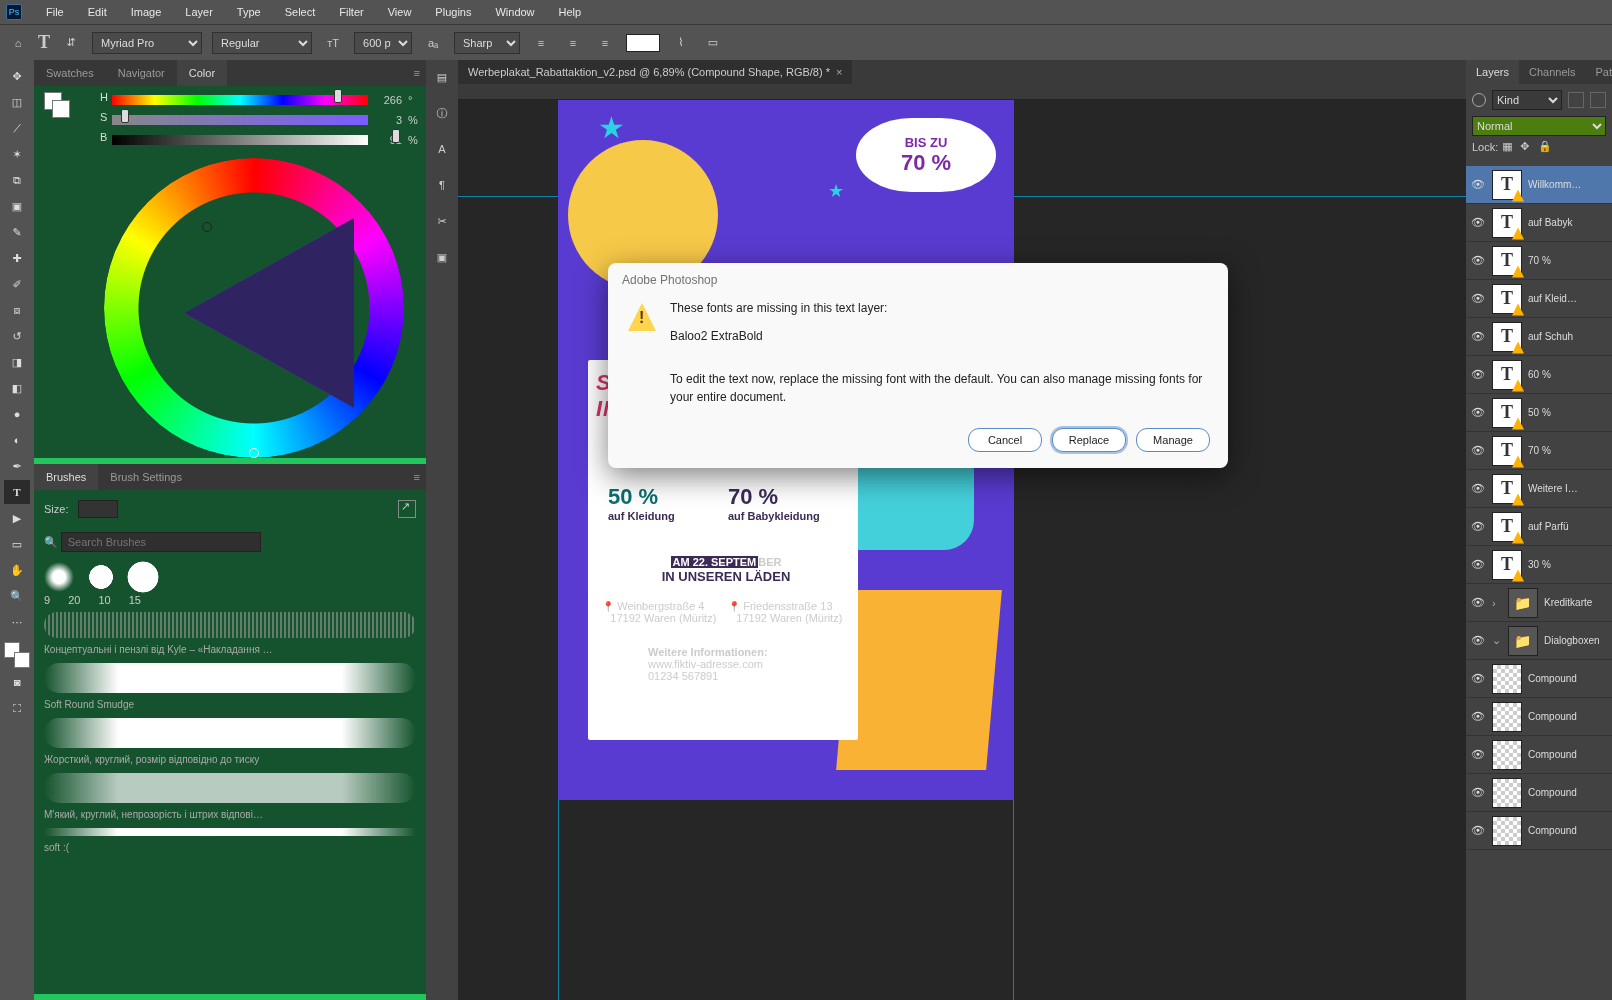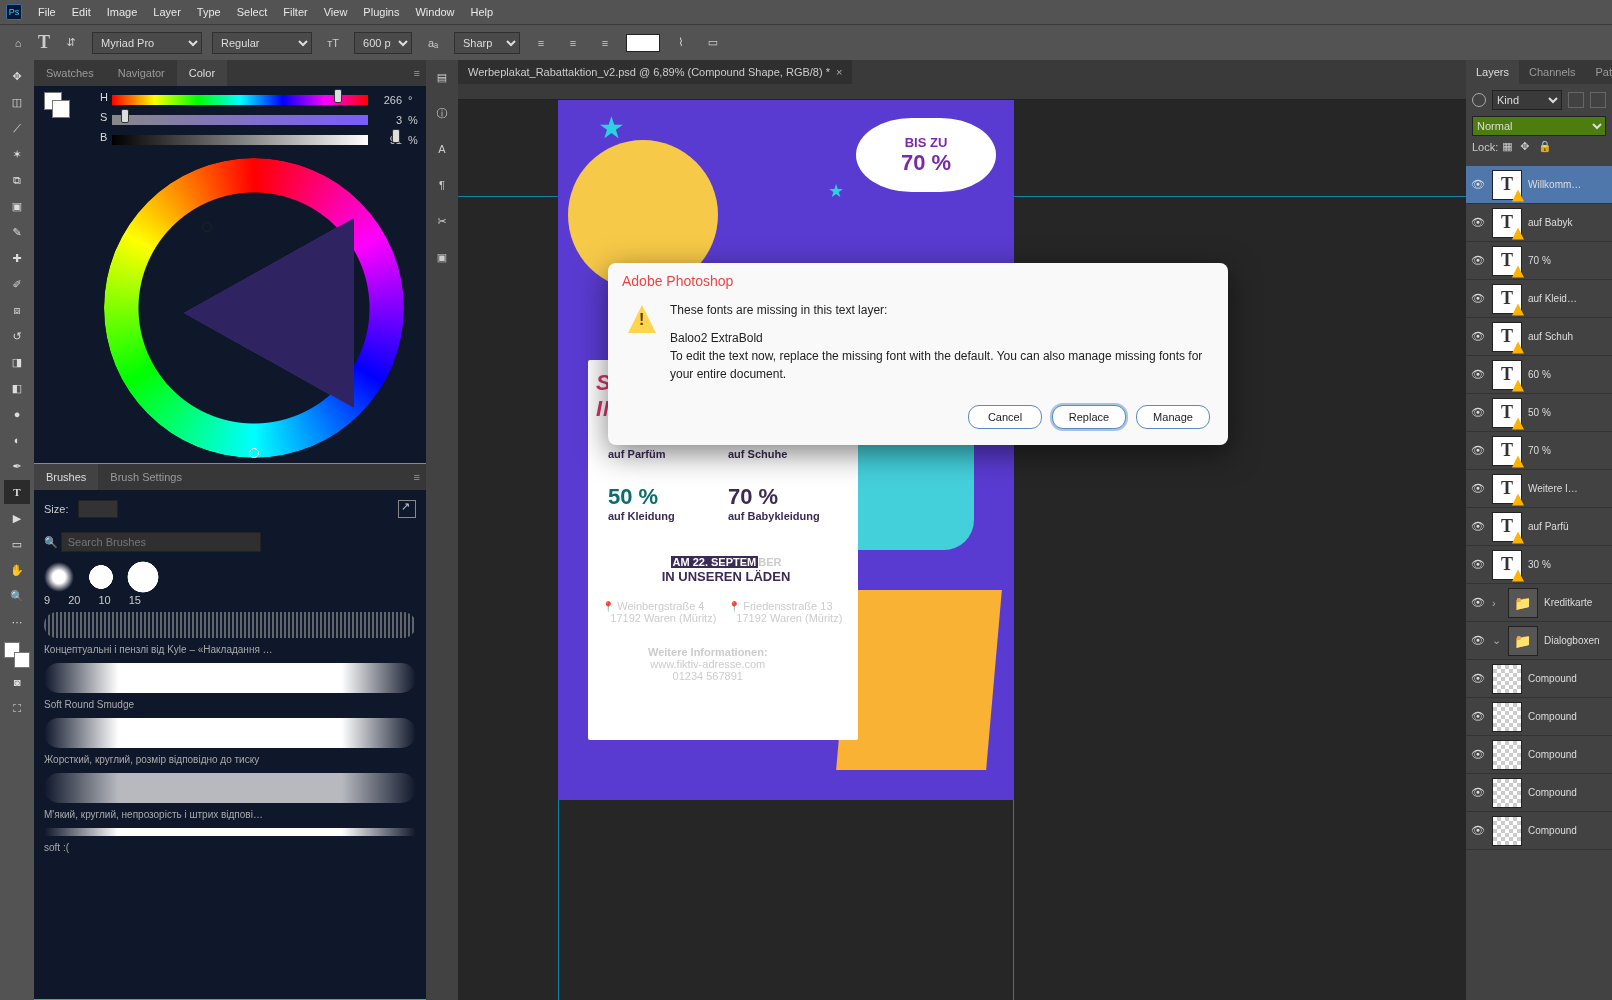--- a/index.html
+++ b/index.html
@@ -1,37 +1,37 @@
 <!DOCTYPE html>
 <html><head>
 <meta charset="utf-8">
 <style>
 *{margin:0;padding:0;box-sizing:border-box;font-family:Tahoma,Arial,sans-serif;font-size:11px;color:#ccc;user-select:none}
 body{background:#323232;width:1612px;height:1000px;overflow:hidden;position:relative}
-.menubar{height:24px;background:#535353;display:flex;align-items:center;padding:0 6px;gap:16px}
+.menubar{height:24px;background:#535353;display:flex;align-items:center;padding:0 6px;gap:24px}
 .menubar .logo{width:16px;height:16px;background:#001833;border:1px solid #3a6ea5;border-radius:2px;display:flex;align-items:center;justify-content:center;font-size:9px;color:#4fc3f7}
 .menubar span{color:#e8e8e8;cursor:default}
 .optbar{height:36px;background:#535353;border-top:1px solid #383838;display:flex;align-items:center;padding:0 8px;gap:10px}
 .optbar .home{width:20px;height:20px;display:flex;align-items:center;justify-content:center}
 .optbar .typeT{font-family:serif;font-size:18px;font-weight:bold}
 .optbar select,.optbar input[type=text]{background:#4a4a4a;border:1px solid #303030;color:#ddd;height:22px;padding:0 4px}
 .optbar .swatch{width:34px;height:18px;background:#fff;border:1px solid #222}
 .optbar .ico{width:22px;height:22px;display:flex;align-items:center;justify-content:center;border:1px solid transparent}
 
 .workspace{position:absolute;top:60px;left:0;right:0;bottom:0;display:flex}
 
 .tools{width:34px;background:#535353;display:flex;flex-direction:column;align-items:center;padding-top:4px;gap:2px}
 .tools .t{width:26px;height:24px;display:flex;align-items:center;justify-content:center;color:#ddd;cursor:pointer}
 .tools .t.active{background:#2b2b2b}
 .tools .fgbg{position:relative;width:26px;height:26px;margin-top:6px}
 .tools .fgsw{position:absolute;top:0;left:0;width:16px;height:16px;background:#fff;border:1px solid #777}
 .tools .bgsw{position:absolute;bottom:0;right:0;width:16px;height:16px;background:#fff;border:1px solid #777}
 
 .leftdock{width:392px;background:#424242;display:flex;flex-direction:column}
-.panel{background:#0f172a;border-bottom:1px solid #22c55e}
+.panel{background:#14532d;border-bottom:6px solid #22c55e}
 .panel .tabs{display:flex;align-items:center;height:26px;background:#373737;gap:0}
 .panel .tab{padding:0 12px;height:100%;display:flex;align-items:center;color:#9a9a9a;cursor:pointer}
 .panel .tab.active{background:#424242;color:#ddd}
 .panel .menu{margin-left:auto;margin-right:6px;color:#999}
 
 .colorpanel{height:404px;position:relative}
 .colorpanel .fgbg2{position:absolute;top:32px;left:10px;width:26px;height:26px}
 .colorpanel .fgbg2 .fg{position:absolute;top:0;left:0;width:18px;height:18px;background:#fff;border:1px solid #777}
 .colorpanel .fgbg2 .bg{position:absolute;bottom:0;right:0;width:18px;height:18px;background:#fff;border:1px solid #777}
 .slider-row{position:absolute;left:78px;right:6px;height:16px;display:flex;align-items:center;gap:6px}
@@ -87,34 +87,34 @@
 .head .l{color:#d6336c;font-size:22px;letter-spacing:1px}
 .deal{position:absolute;font-weight:900}
 .deal .pct{font-size:22px;color:#3c2a56}
 .deal .sub{font-size:11px;color:#3c2a56}
 .datebar{position:absolute;left:78px;top:454px;width:180px;text-align:center}
 .datebar .d1{font-weight:900;color:#3c2a56;font-size:13px;background:#fff}
 .datebar .d1 .hl{background:#3c2a56;color:#fff;padding:0 2px}
 .datebar .d2{font-weight:900;color:#3c2a56;font-size:13px}
 .addr{position:absolute;left:44px;top:500px;font-size:10px;color:#3c2a56}
 .addr2{position:absolute;left:170px;top:500px;font-size:10px;color:#3c2a56}
-.info{position:absolute;left:90px;top:546px;text-align:center;font-size:10px;color:#3c2a56}
+.info{position:absolute;left:90px;top:546px;font-size:10px;color:#3c2a56}
 .guide-v{position:absolute;top:0;bottom:0;width:1px;background:#00c2ff;opacity:.6}
 .guide-h{position:absolute;left:0;right:0;height:1px;background:#00c2ff;opacity:.6}
 .bag{position:absolute;right:20px;bottom:30px;width:150px;height:180px;background:#f9b233;transform:skewX(-5deg)}
 .person{position:absolute;right:40px;top:230px;width:150px;height:220px;background:#44d0db;border-radius:30px}
 .pinkbag{position:absolute;right:140px;bottom:60px;width:120px;height:140px;background:#ec4899;border-radius:10px}
 
 .dialog{position:absolute;left:608px;top:263px;width:620px;background:#f9f9f9;border-radius:8px;box-shadow:0 8px 30px rgba(0,0,0,.5);color:#222}
-.dialog .titlebar{padding:10px 14px 6px;font-size:14px;color:#ef4444}
+.dialog .titlebar{padding:10px 14px 6px;font-size:12px;color:#737373}
 .dialog .body{padding:6px 20px 12px;display:flex;gap:14px}
 .dialog .warn{width:28px;height:28px;background:#ffd54f;clip-path:polygon(50% 0,100% 100%,0 100%);position:relative;margin-top:4px;flex-shrink:0}
 .dialog .warn::after{content:"!";position:absolute;left:11px;top:6px;color:#5a3900;font-weight:bold;font-size:16px}
 .dialog .body p{color:#222;font-size:12px;margin:0 0 10px;line-height:1.5}
-.dialog .body .fontname{color:#222;font-size:12px;margin:0 0 0}
+.dialog .body .fontname{color:#222;font-size:12px;margin:0 0 25px}
 .dialog .btns{display:flex;justify-content:flex-end;gap:10px;padding:0 18px 16px}
 .dialog button{min-width:74px;height:24px;background:#fff;border:1px solid #5a8bc8;border-radius:11px;color:#222;cursor:pointer}
 .dialog button.primary{box-shadow:0 0 0 2px rgba(90,139,200,.5)}
 
 .rightdock{width:146px;background:#424242;display:flex;flex-direction:column}
 .rightdock .tabs{display:flex;height:24px;background:#373737}
 .rightdock .tab{padding:0 10px;display:flex;align-items:center;color:#9a9a9a}
 .rightdock .tab.active{background:#424242;color:#ddd}
 .rightfilter{display:flex;align-items:center;gap:6px;padding:6px}
 .rightfilter .search{width:14px;height:14px;border:1px solid #aaa;border-radius:50%;position:relative}

